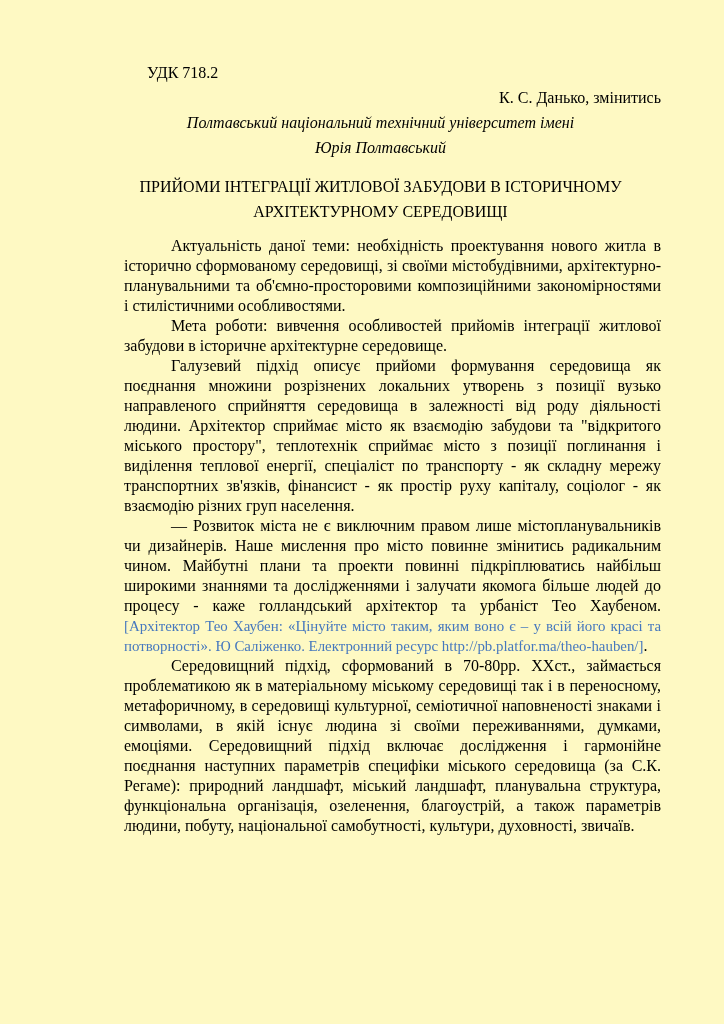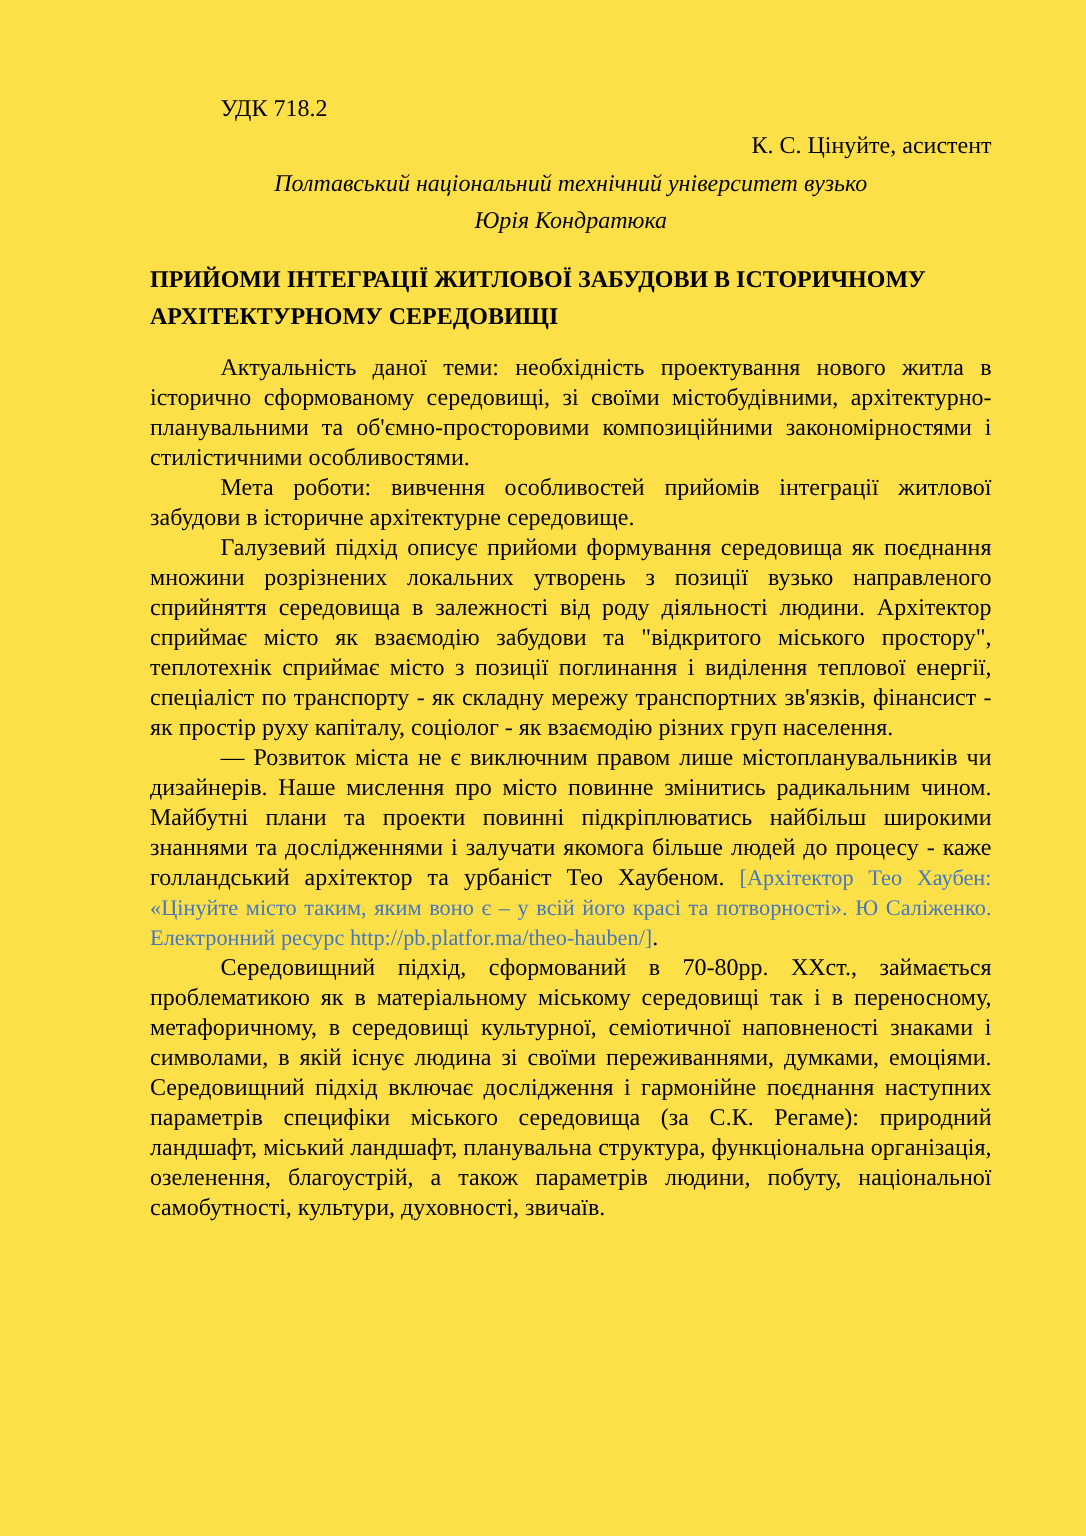--- a/index.html
+++ b/index.html
@@ -5,21 +5,21 @@
   html, body {
     margin: 0;
     padding: 0;
     background: #ffffff;
   }
   .page {
     position: relative;
     width: 724px;
     height: 1024px;
     box-sizing: border-box;
-    background: #fde047;
+    background: #fef9c3;
     padding: 60px 63px 0 100px;
     font-family: "Liberation Serif", serif;
     color: var(--text-color, #000000);
     overflow: hidden;
   }
   .udc {
     font-size: 16px;
     line-height: 25px;
     text-indent: 47px;
   }
@@ -31,26 +31,28 @@
   .affiliation {
     font-size: 16px;
     line-height: 25px;
     font-style: italic;
     text-align: center;
     max-width: 420px;
     margin: 0 auto;
   }
   .title {
     font-size: 16px;
-    font-weight: bold;
+    font-weight: normal;
     line-height: 25px;
+    text-align: center;
     margin: 14px 0 12px 0;
   }
   .body-text {
     margin-top: 8px;
+    margin-left: 24px;
   }
   .par {
     margin: 0;
     font-size: 16px;
     line-height: 20px;
     text-align: justify;
     text-indent: 47px;
   }
   .txt {
     color: var(--text-color, #000000);
@@ -58,22 +60,22 @@
   .cite {
     color: var(--link-color, #4678BE);
     font-size: 0.93em;
   }
 </style>
 </head>
 <body>
 
 <div class="page">
   <div class="udc">УДК 718.2</div>
-  <div class="author">К. С. Цінуйте, асистент</div>
-  <div class="affiliation">Полтавський національний технічний університет вузько Юрія Кондратюка</div>
+  <div class="author">К. С. Данько, змінитись</div>
+  <div class="affiliation">Полтавський національний технічний університет імені Юрія Полтавський</div>
   <h1 class="title">ПРИЙОМИ ІНТЕГРАЦІЇ ЖИТЛОВОЇ ЗАБУДОВИ В ІСТОРИЧНОМУ АРХІТЕКТУРНОМУ СЕРЕДОВИЩІ</h1>
   <div class="body-text" id="article-body">
       <p class="par"><span class="txt">Актуальність даної теми: необхідність проектування нового житла в історично сформованому середовищі, зі своїми містобудівними, архітектурно-планувальними та об'ємно-просторовими композиційними закономірностями і стилістичними особливостями.</span></p>
       <p class="par"><span class="txt">Мета роботи: вивчення особливостей прийомів інтеграції житлової забудови в історичне архітектурне середовище.</span></p>
       <p class="par"><span class="txt">Галузевий підхід описує прийоми формування середовища як поєднання множини розрізнених локальних утворень з позиції вузько направленого сприйняття середовища в залежності від роду діяльності людини. Архітектор сприймає місто як взаємодію забудови та "відкритого міського простору", теплотехнік сприймає місто з позиції поглинання і виділення теплової енергії, спеціаліст по транспорту - як складну мережу транспортних зв'язків, фінансист - як простір руху капіталу, соціолог - як взаємодію різних груп населення.</span></p>
       <p class="par"><span class="txt">— Розвиток міста не є виключним правом лише містопланувальників чи дизайнерів. Наше мислення про місто повинне змінитись радикальним чином. Майбутні плани та проекти повинні підкріплюватись найбільш широкими знаннями та дослідженнями і залучати якомога більше людей до процесу - каже голландський архітектор та урбаніст Тео Хаубеном. </span><span class="cite">[Архітектор Тео Хаубен: «Цінуйте місто таким, яким воно є – у всій його красі та потворності». Ю Саліженко. Електронний ресурс http://pb.platfor.ma/theo-hauben/]</span><span class="txt">.</span></p>
       <p class="par"><span class="txt">Середовищний підхід, сформований в 70-80рр. ХХст., займається проблематикою як в матеріальному міському середовищі так і в переносному, метафоричному, в середовищі культурної, семіотичної наповненості знаками і символами, в якій існує людина зі своїми переживаннями, думками, емоціями. Середовищний підхід включає дослідження і гармонійне поєднання наступних параметрів специфіки міського середовища (за С.К. Регаме): природний ландшафт, міський ландшафт, планувальна структура, функціональна організація, озеленення, благоустрій, а також параметрів людини, побуту, національної самобутності, культури, духовності, звичаїв.</span></p>
     </div>
 </div>
 

